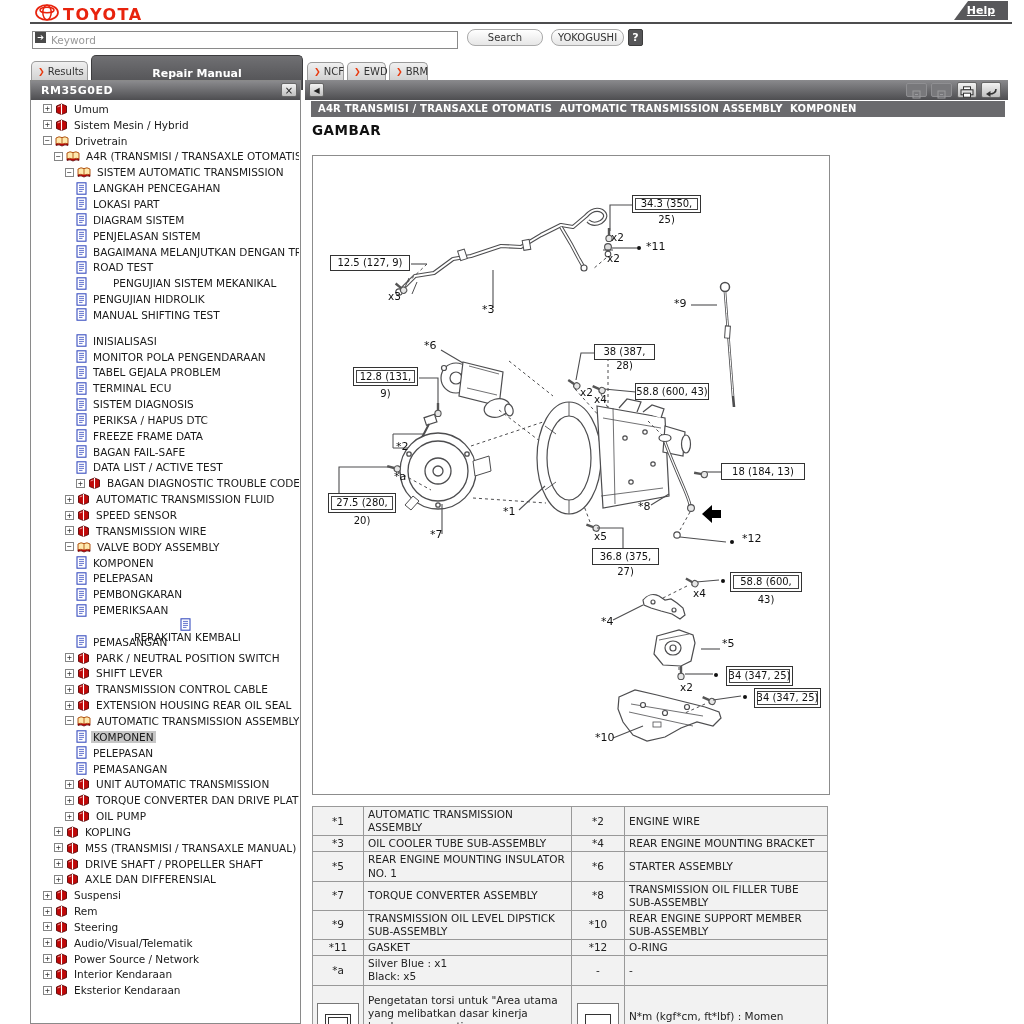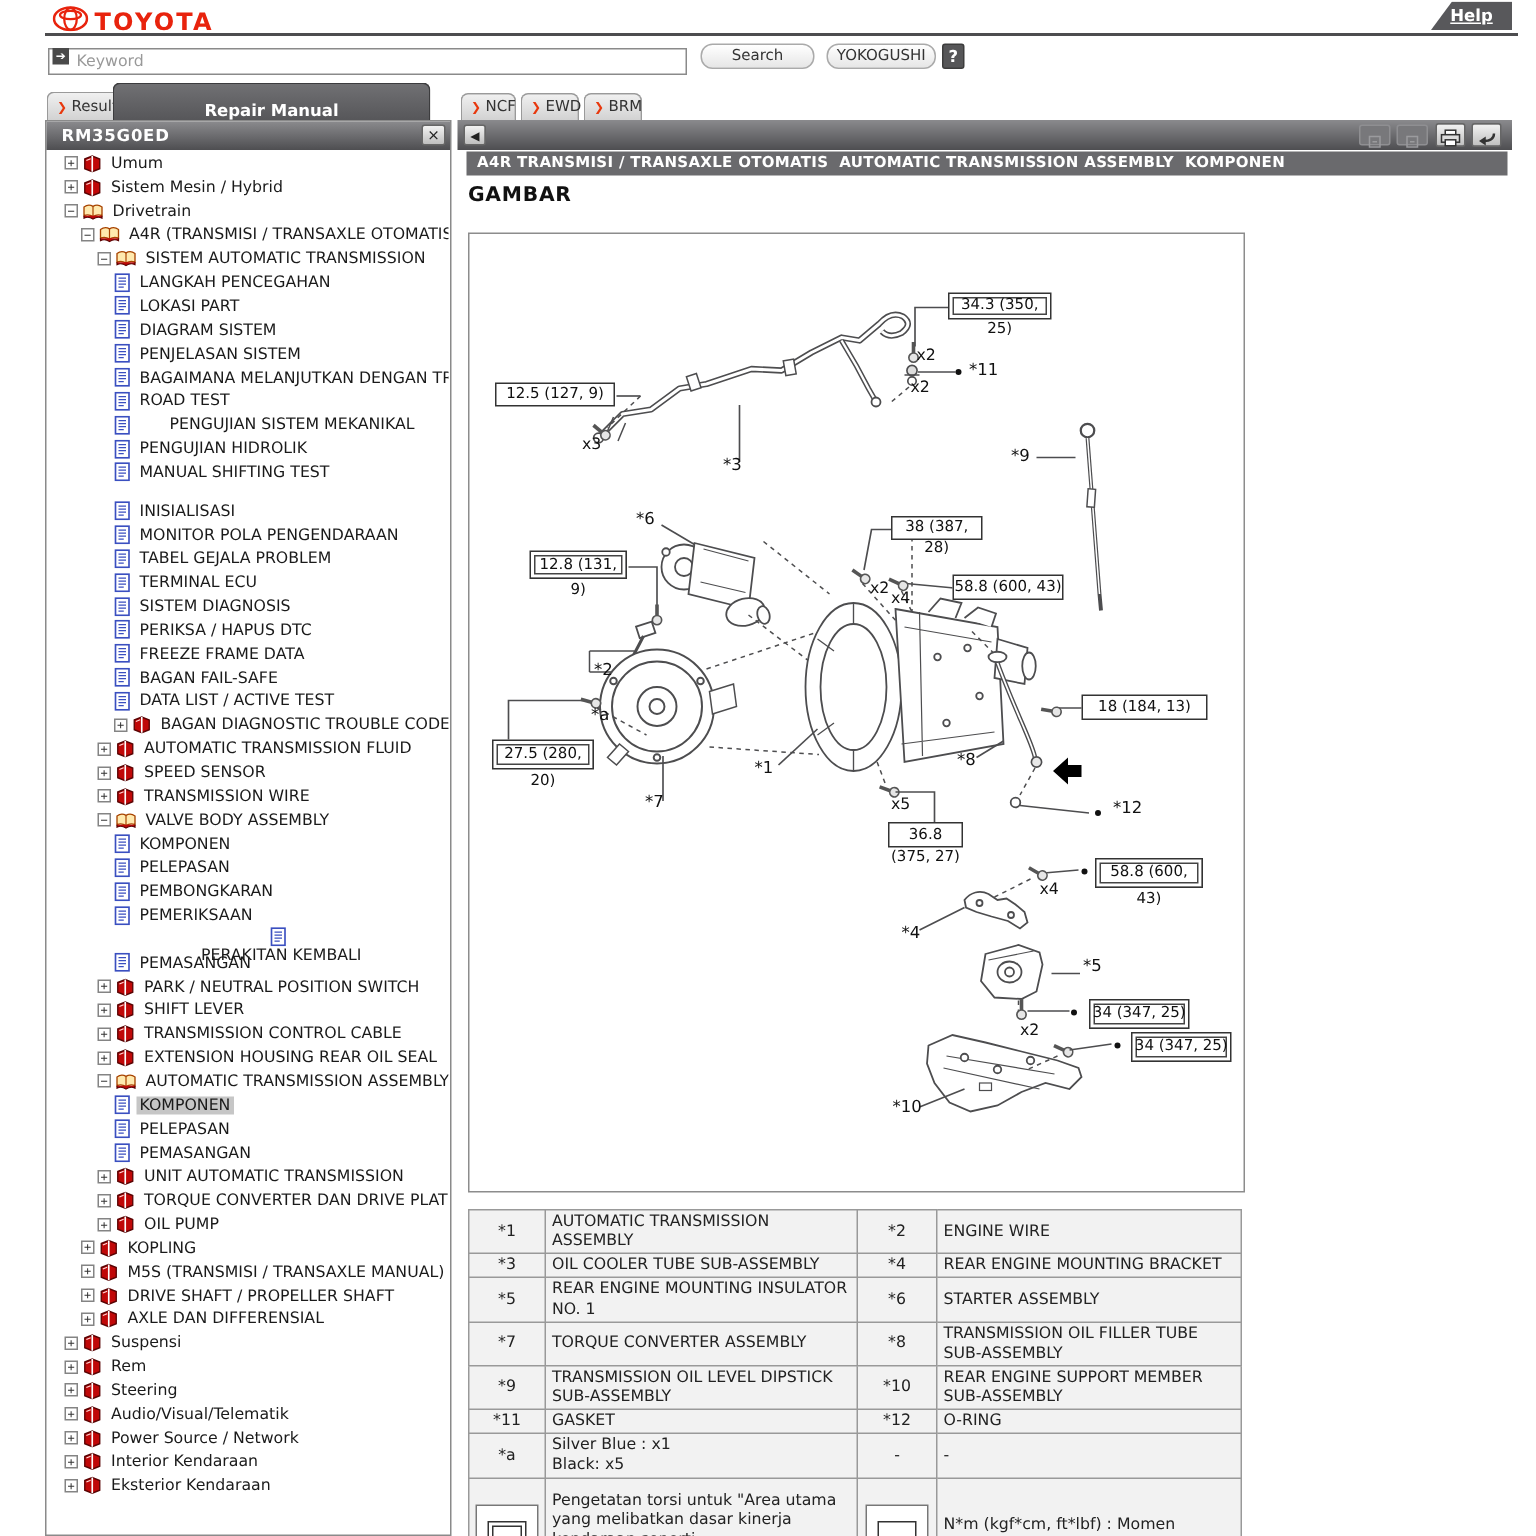--- a/index.html
+++ b/index.html
@@ -101,21 +101,21 @@
   </div>
   <div class="abs kw-icon">➔</div>
   <button class="abs pill-btn" style="left:467px;top:29px;width:76px;height:17px;">Search</button>
   <button class="abs pill-btn" style="left:551px;top:29px;width:73px;height:17px;">YOKOGUSHI</button>
   <div class="abs" id="qa-btn" style="left:628px;top:29px;width:15px;height:17px;">?</div>
 
   <div class="abs tab-lite" style="left:31px;top:61px;width:57px;height:19px;">
     <span class="tab-arrow">❯</span>
     <span>Results</span>
   </div>
-  <div class="abs" id="tab-repair" style="left:75px;top:55px;width:212px;height:35px;">
+  <div class="abs" id="tab-repair" style="left:91px;top:55px;width:212px;height:35px;">
     <span>Repair Manual</span>
   </div>
   <div class="abs tab-lite" style="left:307px;top:62px;width:37px;height:18px;">
     <span class="tab-arrow">❯</span>
     <span>NCF</span>
   </div>
   <div class="abs tab-lite" style="left:347px;top:62px;width:39px;height:18px;">
     <span class="tab-arrow">❯</span>
     <span>EWD</span>
   </div>
@@ -884,21 +884,21 @@
     </svg>
   </div>
   <div class="abs" id="diagram-overlays" style="left:0;top:0;width:1024px;height:1024px;pointer-events:none;">
       <div class="co d" style="left: 632px; top: 195px; width: 69px; height: 18px; line-height: 16px;">34.3 (350, 25)</div>
       <div class="co" style="left: 330px; top: 255px; width: 80px; height: 16px; line-height: 14px;">12.5 (127, 9)</div>
       <div class="co" style="left: 594px; top: 344px; width: 61px; height: 16px; line-height: 14px;">38 (387, 28)</div>
       <div class="co d" style="left: 353px; top: 367px; width: 65px; height: 19px; line-height: 17px;">12.8 (131, 9)</div>
       <div class="co" style="left: 635px; top: 383px; width: 74px; height: 17px; line-height: 15px;">58.8 (600, 43)</div>
       <div class="co" style="left: 721px; top: 463px; width: 84px; height: 17px; line-height: 15px;">18 (184, 13)</div>
       <div class="co d" style="left: 328px; top: 493px; width: 68px; height: 20px; line-height: 18px;">27.5 (280, 20)</div>
-      <div class="co" style="left: 592px; top: 548px; width: 50px; height: 17px; line-height: 15px;">36.8 (375, 27)</div>
+      <div class="co" style="left: 592px; top: 548px; width: 67px; height: 17px; line-height: 15px;">36.8 (375, 27)</div>
       <div class="co d" style="left: 730px; top: 572px; width: 72px; height: 20px; line-height: 18px;">58.8 (600, 43)</div>
       <div class="co d" style="left: 726px; top: 666px; width: 67px; height: 20px; line-height: 18px;">34 (347, 25)</div>
       <div class="co d" style="left: 754px; top: 688px; width: 67px; height: 20px; line-height: 18px;">34 (347, 25)</div>
       <div class="plabel" style="left: 503px; top: 505px;">*1</div>
       <div class="plabel" style="left: 396px; top: 440px;">*2</div>
       <div class="plabel" style="left: 482px; top: 303px;">*3</div>
       <div class="plabel" style="left: 601px; top: 615px;">*4</div>
       <div class="plabel" style="left: 722px; top: 637px;">*5</div>
       <div class="plabel" style="left: 424px; top: 339px;">*6</div>
       <div class="plabel" style="left: 430px; top: 528px;">*7</div>

